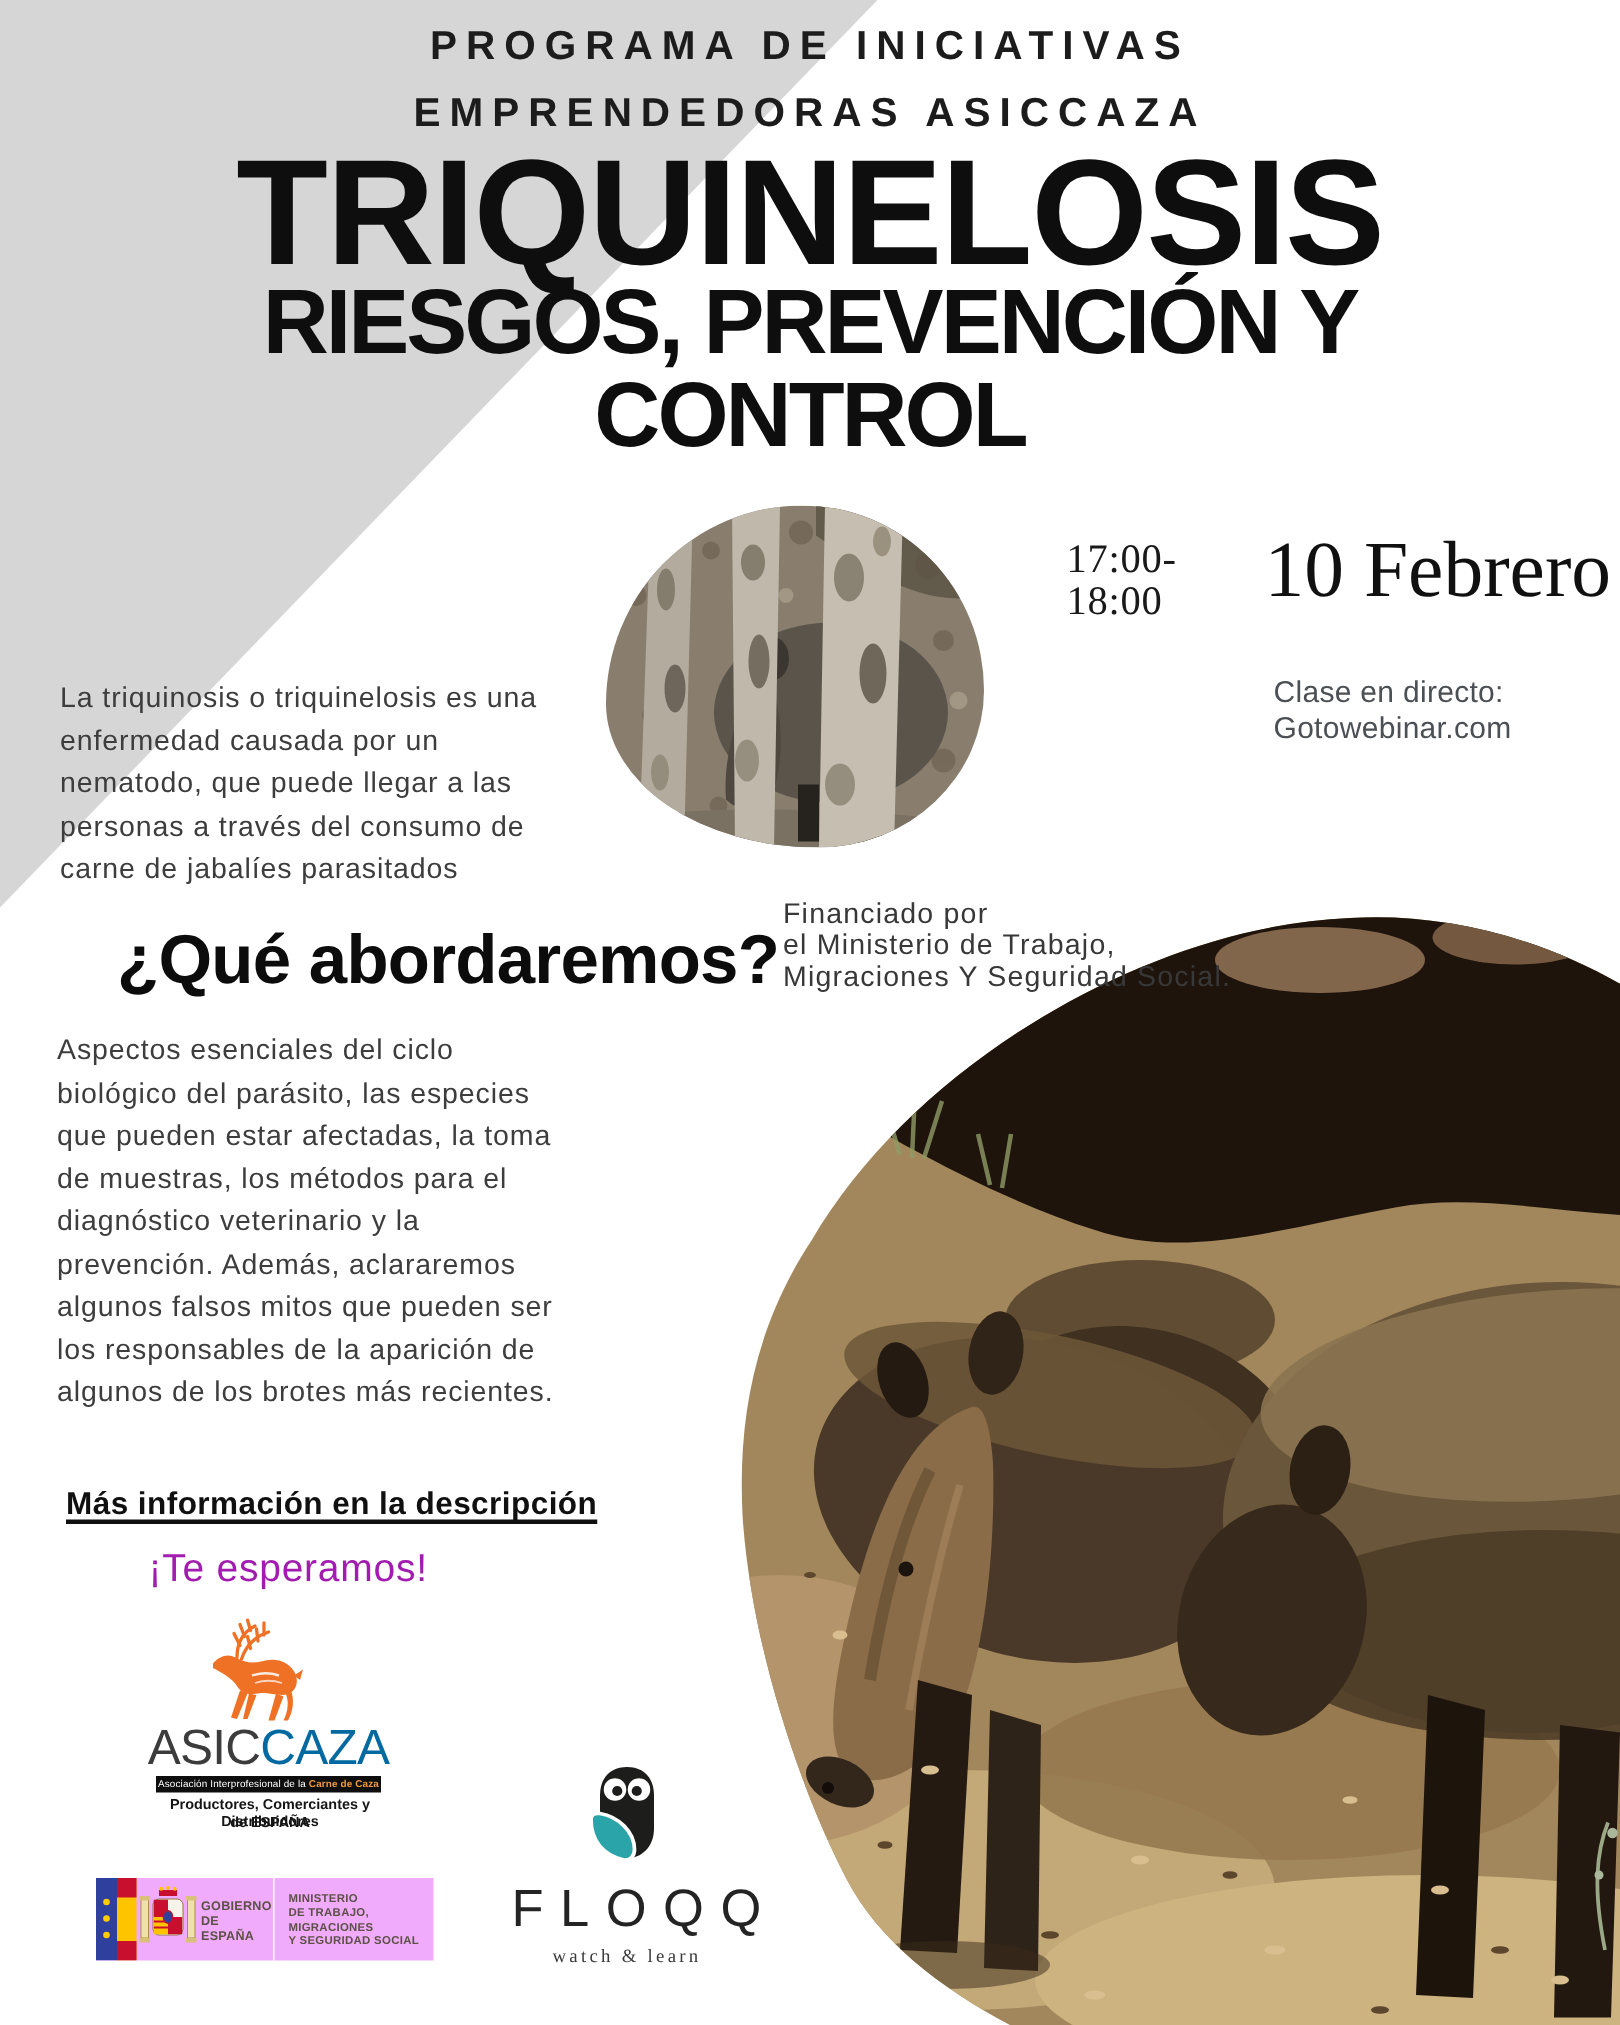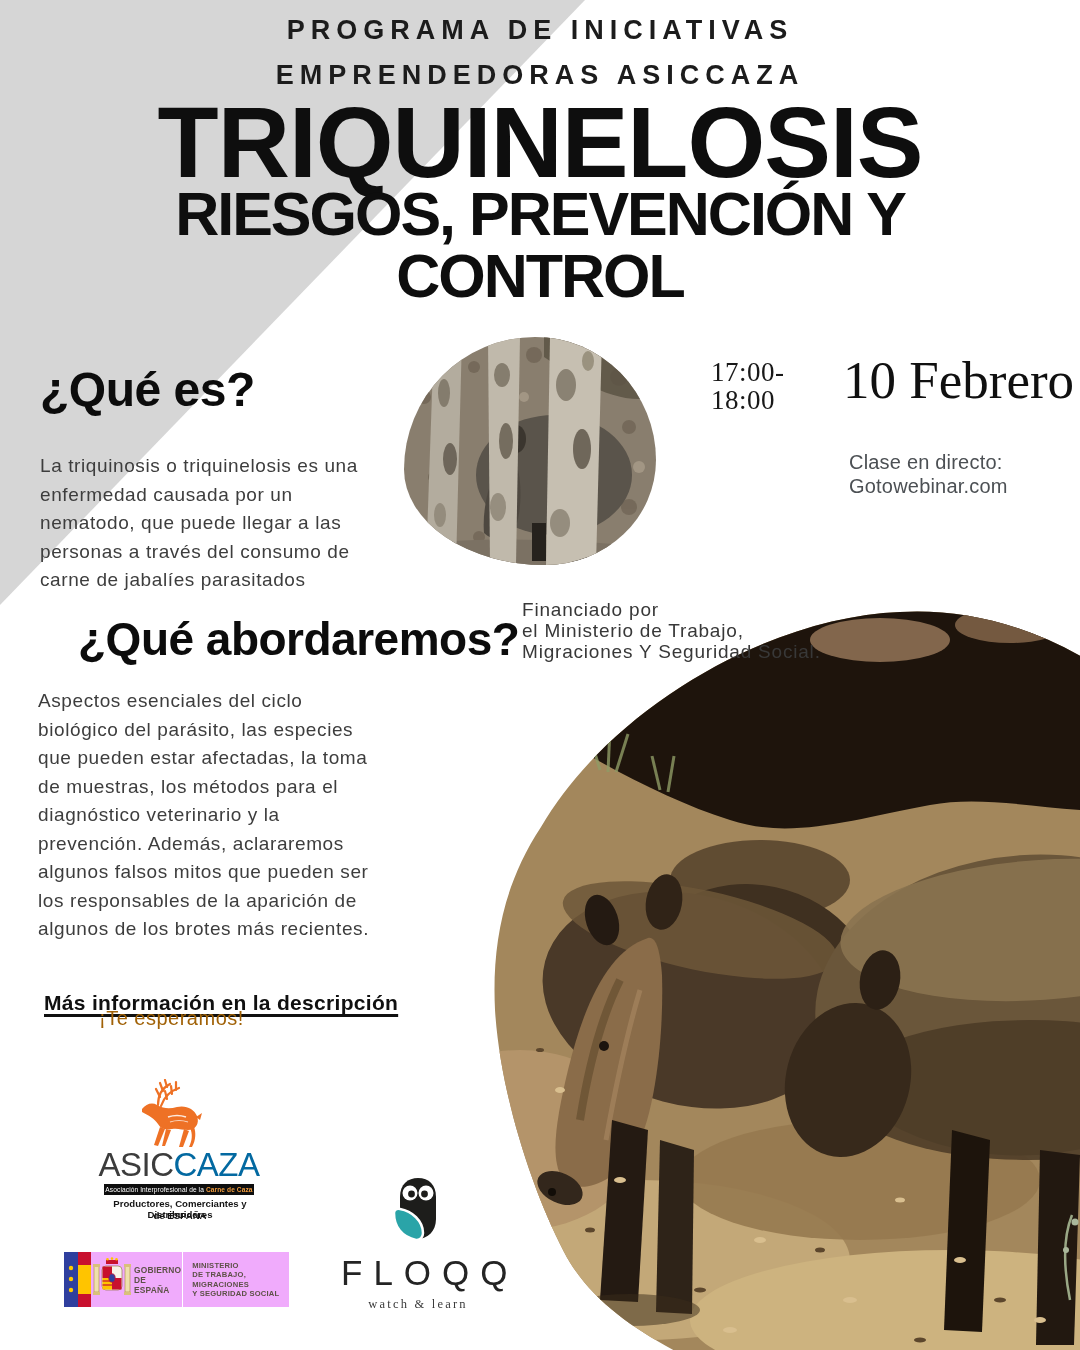--- a/index.html
+++ b/index.html
@@ -44,21 +44,21 @@
   .h-quees{left:40px; top:362px; font-weight:bold; font-size:48px; letter-spacing:-.5px; color:#0c0c0c;}
   .p-body{font-size:19px; line-height:28.5px; letter-spacing:.6px; color:#3d3d3d;}
   .p1{left:38px; top:450px; width:430px;}
   .h-abord{left:78px; top:612px; font-weight:bold; font-size:46px; letter-spacing:-.5px; color:#0c0c0c;}
   .funding{left:522px; top:599px; font-size:19px; line-height:21px; letter-spacing:.8px; color:#383838;}
   .p2{left:38px; top:687px; width:430px;}
 
   
   .more-info{left:44px; top:991px; font-weight:bold; font-size:21px; letter-spacing:.3px; color:#101010;
     text-decoration:underline; text-decoration-thickness:2.5px; text-underline-offset:4px;}
-  .esperamos{left:99px; top:1007px; font-size:20px; letter-spacing:.5px; color:#a16207;}
+  .esperamos{left:99px; top:1030px; font-size:26px; letter-spacing:.5px; color:#a21caf;}
 
   
   .deer{left:133px; top:1079px; width:76px; height:70px;}
   .asic-name{left:98px; top:1146px; width:162px; text-align:center; font-size:33px; letter-spacing:-.5px; color:#3c3c3c;}
   .asic-name .caza{color:#0369a1;}
   .asic-bar{left:104px; top:1184px; width:150px; height:11px; background:#0e0e0e; color:#fff;
     font-size:6.6px; line-height:11px; text-align:center; letter-spacing:.1px;}
   .asic-bar .hl{color:#ee9a3c; font-weight:bold;}
   .asic-sub1{left:92px; top:1198px; width:176px; text-align:center; font-weight:bold; font-size:9.6px; color:#151515;}
   .asic-sub2{left:92px; top:1210px; width:176px; text-align:center; font-weight:bold; font-size:9.6px; color:#151515;}
@@ -232,21 +232,20 @@
   <div class="abs txt main-title">TRIQUINELOSIS</div>
   <div class="abs txt subtitle l1">RIESGOS, PREVENCIÓN Y</div>
   <div class="abs txt subtitle l2">CONTROL</div>
 
   <div class="abs txt time pre">17:00-
 18:00</div>
   <div class="abs txt date">10 Febrero</div>
   <div class="abs txt live pre">Clase en directo:
 Gotowebinar.com</div>
 
-  <h2 class="abs txt h-quees" style="margin:0;">¿Qué es?</h2>
   <p class="abs txt p-body p1 pre" style="margin:2px;">La triquinosis o triquinelosis es una
 enfermedad causada por un
 nematodo, que puede llegar a las
 personas a través del consumo de
 carne de jabalíes parasitados</p>
 
   <h2 class="abs txt h-abord" style="margin:0;">¿Qué abordaremos?</h2>
   <div class="abs txt funding pre">Financiado por
 el Ministerio de Trabajo,
 Migraciones Y Seguridad Social.</div>

